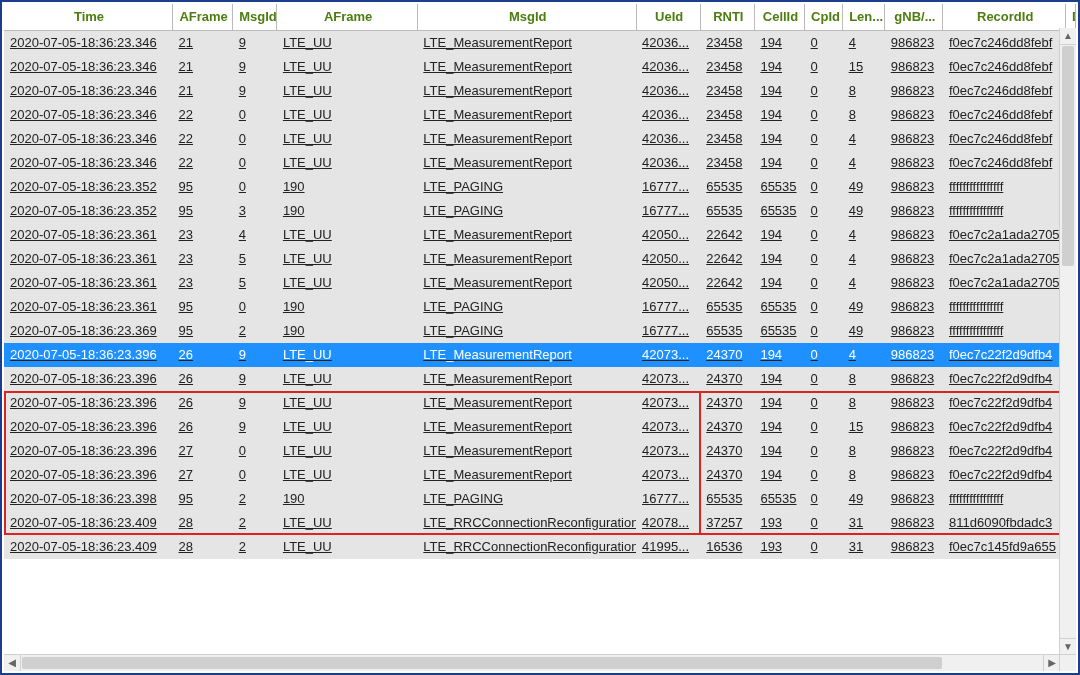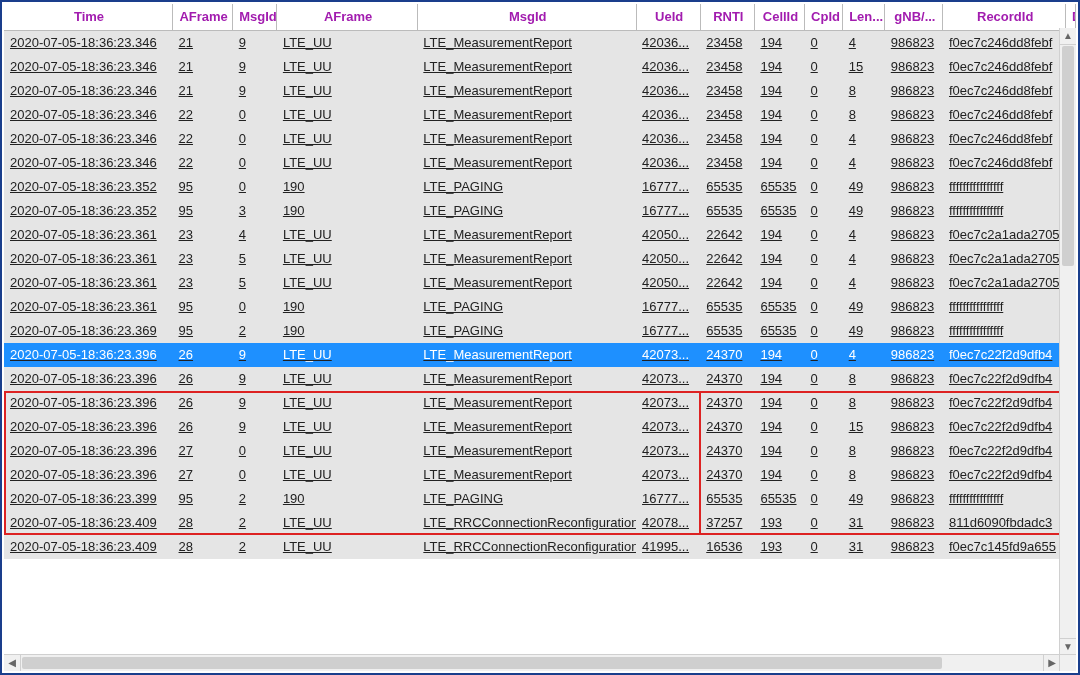--- a/index.html
+++ b/index.html
@@ -45,21 +45,21 @@
     text-overflow: clip;
     font-weight: normal;
   }
   
   table.main thead th {
     background: #ffffff;
     border-right: 1px solid #bbb;
     border-bottom: 1px solid #bbb;
     font-weight: bold;
     text-align: center;
-    color: #a21caf;
+    color: #4d7c0f;
     height: 22px;
   }
   
   table.main tbody tr {
     background: #e5e5e5;
     text-decoration: underline;
   }
   table.main tbody td {
     text-align: left;
   }
@@ -487,21 +487,21 @@
             <td>42073...</td>
             <td>24370</td>
             <td>194</td>
             <td>0</td>
             <td>8</td>
             <td>986823</td>
             <td>f0ec7c22f2d9dfb4</td>
             <td></td>
           </tr>
           <tr>
-            <td>2020-07-05-18:36:23.399</td>
+            <td>2020-07-05-18:36:23.398</td>
             <td>95</td>
             <td>2</td>
             <td>190</td>
             <td>LTE_PAGING</td>
             <td>16777...</td>
             <td>65535</td>
             <td>65535</td>
             <td>0</td>
             <td>49</td>
             <td>986823</td>

